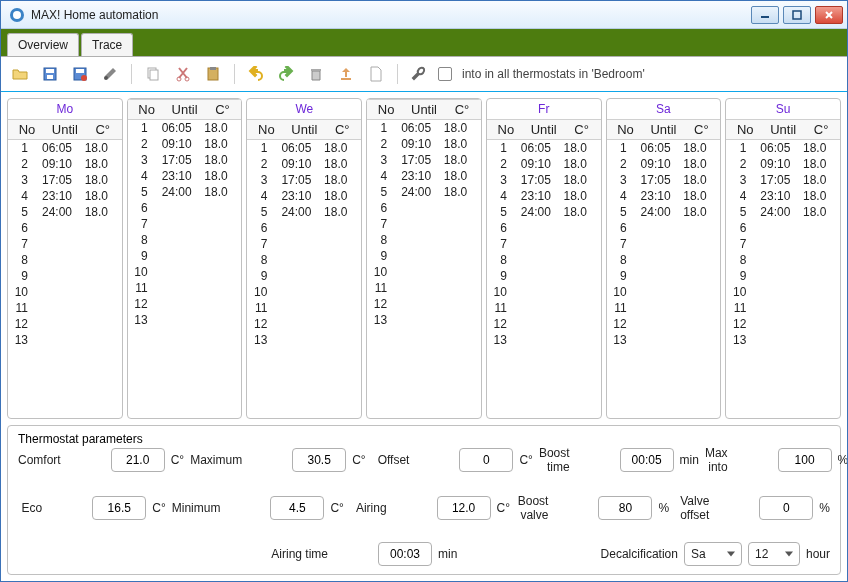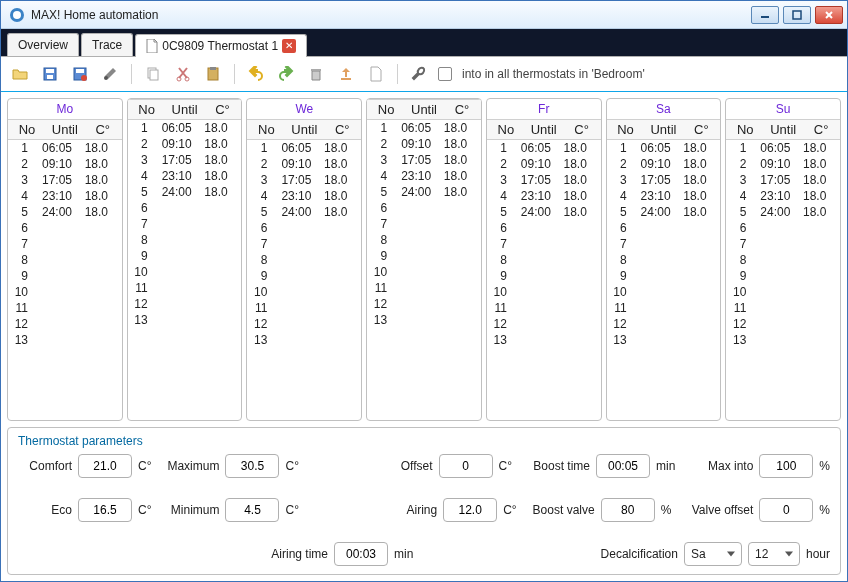--- a/index.html
+++ b/index.html
@@ -4,21 +4,21 @@
 <style>
   * { box-sizing: border-box; margin: 0; padding: 0; }
   body { font-family: "Segoe UI", Tahoma, sans-serif; font-size: 12px; color: #222; background: #fff; }
   .window { width: 848px; height: 582px; border: 1px solid #3b72b8; background: #fff; display: flex; flex-direction: column; }
   .titlebar { height: 28px; background: linear-gradient(to bottom, #f8fbff, #dfeefc); display: flex; align-items: center; padding: 0 4px; border-bottom: 1px solid #b7cde3; }
   .titlebar .app-icon { width: 16px; height: 16px; margin: 0 6px 0 4px; }
   .titlebar .title { flex: 1; color: #222; font-size: 12px; }
   .win-controls { display: flex; gap: 4px; }
   .win-btn { width: 28px; height: 18px; border: 1px solid #5a88b8; background: linear-gradient(to bottom, #eaf3fc, #c9def3); border-radius: 2px; display: flex; align-items: center; justify-content: center; font-size: 10px; color: #1b4a7a; cursor: pointer; }
   .win-btn.close { background: linear-gradient(to bottom, #f19d8f, #d94a38); border-color: #b03828; color: #fff; }
-  .tabbar { display: flex; align-items: flex-end; padding: 4px 6px 0 6px; border-bottom: 1px solid #b0b0b0; height: 28px; background: #0f172a; }
+  .tabbar { display: flex; align-items: flex-end; padding: 4px 6px 0 6px; border-bottom: 1px solid #b0b0b0; height: 28px; background: #4d7c0f; }
   .tab { padding: 4px 10px; border: 1px solid #b0b0b0; border-bottom: none; background: #f5f5f5; border-radius: 3px 3px 0 0; margin-right: 2px; cursor: pointer; display: flex; align-items: center; gap: 4px; }
   .tab.active { background: #fff; position: relative; top: 1px; }
   .tab .doc-icon { width: 12px; height: 14px; }
   .tab .close-icon { width: 14px; height: 14px; background: #d94a38; color: #fff; border-radius: 2px; display: flex; align-items: center; justify-content: center; font-size: 10px; line-height: 1; }
   .toolbar { display: flex; align-items: center; padding: 6px 8px; gap: 8px; border-bottom: 1px solid #0ea5e9; }
   .toolbar .sep { width: 1px; height: 20px; background: #d0d0d0; margin: 0 2px; }
   .tb-btn { width: 22px; height: 22px; display: flex; align-items: center; justify-content: center; border-radius: 2px; cursor: pointer; }
   .tb-btn svg { width: 16px; height: 16px; }
   .checkbox { width: 14px; height: 14px; border: 1px solid #888; background: #fff; border-radius: 2px; }
   .toolbar-label { color: #444; margin-left: 2px; }
@@ -28,25 +28,25 @@
   .day-header { text-align: center; padding: 3px 0; font-weight: normal; color: #6d28d9; }
   .day-subheader { display: flex; border-top: 1px solid #d0d0d0; border-bottom: 1px solid #d0d0d0; background: #f7f7f7; }
   .day-subheader span { flex: 1; text-align: center; padding: 2px 0; font-size: 13px; }
   .day-rows { flex: 1; overflow: hidden; }
   .day-row { display: flex; padding: 1px 0; }
   .day-row span { text-align: right; font-size: 12px; padding-right: 4px; }
   .day-row .c-no { flex: 0 0 24px; }
   .day-row .c-until { flex: 0 0 44px; }
   .day-row .c-temp { flex: 0 0 36px; }
   .params { border: 1px solid #c0c0c0; border-radius: 4px; padding: 6px 10px 8px 10px; }
-  .params-title { font-size: 12px; color: #0369a1; margin-bottom: 6px; }
+  .params-title { font-size: 12px; color: #000000; }
   .params-grid { display: flex; flex-direction: column; gap: 20px; }
   .params-row { display: flex; align-items: center; gap: 6px; }
   .plabel { text-align: right; color: #222; }
-  .pinput { width: 54px; height: 24px; border: 1px solid #b0b0b0; border-radius: 4px; text-align: center; font-size: 12px; }
+  .pinput { width: 54px; height: 24px; border: 1px solid #b0b0b0; border-radius: 4px; text-align: center; font-size: 12px; margin-left: 44px; }
   .pselect { height: 24px; border: 1px solid #b0b0b0; border-radius: 4px; background: #fff; padding: 0 18px 0 6px; font-size: 12px; appearance: none; position: relative; display: inline-flex; align-items: center; cursor: pointer; }
   .pselect::after { content: ""; position: absolute; right: 6px; top: 50%; width: 0; height: 0; border-left: 4px solid transparent; border-right: 4px solid transparent; border-top: 5px solid #555; transform: translateY(-50%); }
   .spacer { flex: 1; }
 </style>
 </head>
 <body>
 
 <div class="window">
   <div class="titlebar">
     <span class="app-icon">
@@ -76,28 +76,20 @@
     </div>
   </div>
 
   <div class="tabbar">
     <div class="tab">
         <span>Overview</span>
       </div>
     <div class="tab">
         <span>Trace</span>
       </div>
-    <div class="tab active">
-      <span class="doc-icon"><svg viewBox="0 0 12 14">
-            <path d="M1 0h7l3 3v11H1z" fill="#fff" stroke="#888"></path>
-            <path d="M8 0v3h3" fill="none" stroke="#888"></path>
-          </svg></span>
-      <span>0C9809 Thermostat 1</span>
-      <span class="close-icon">✕</span>
-    </div>
   </div>
 
   <div class="toolbar">
     <div class="tb-btn">
         <svg viewBox="0 0 16 16">
           <path d="M1 4h5l1 2h8v7H1z" fill="#f3d57a" stroke="#c4a030"></path>
         </svg>
       </div>
     <div class="tb-btn">
         <svg viewBox="0 0 16 16">

